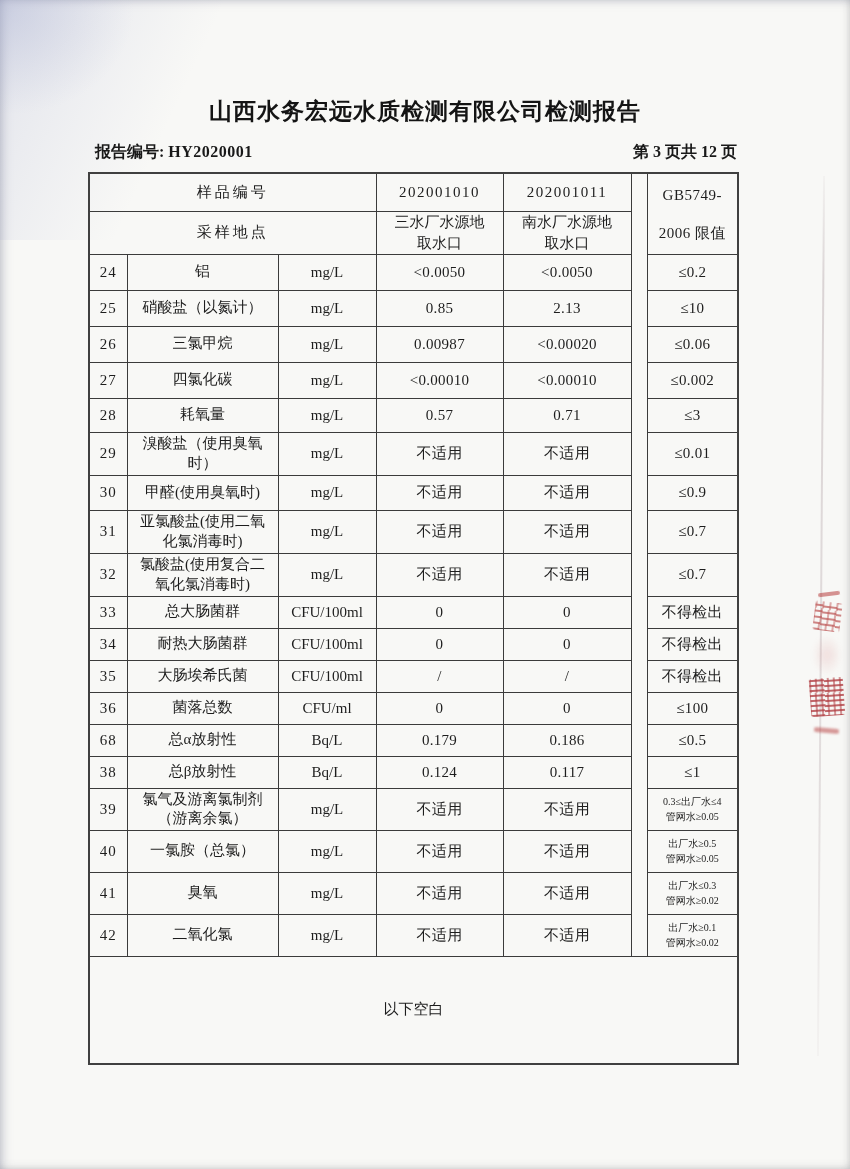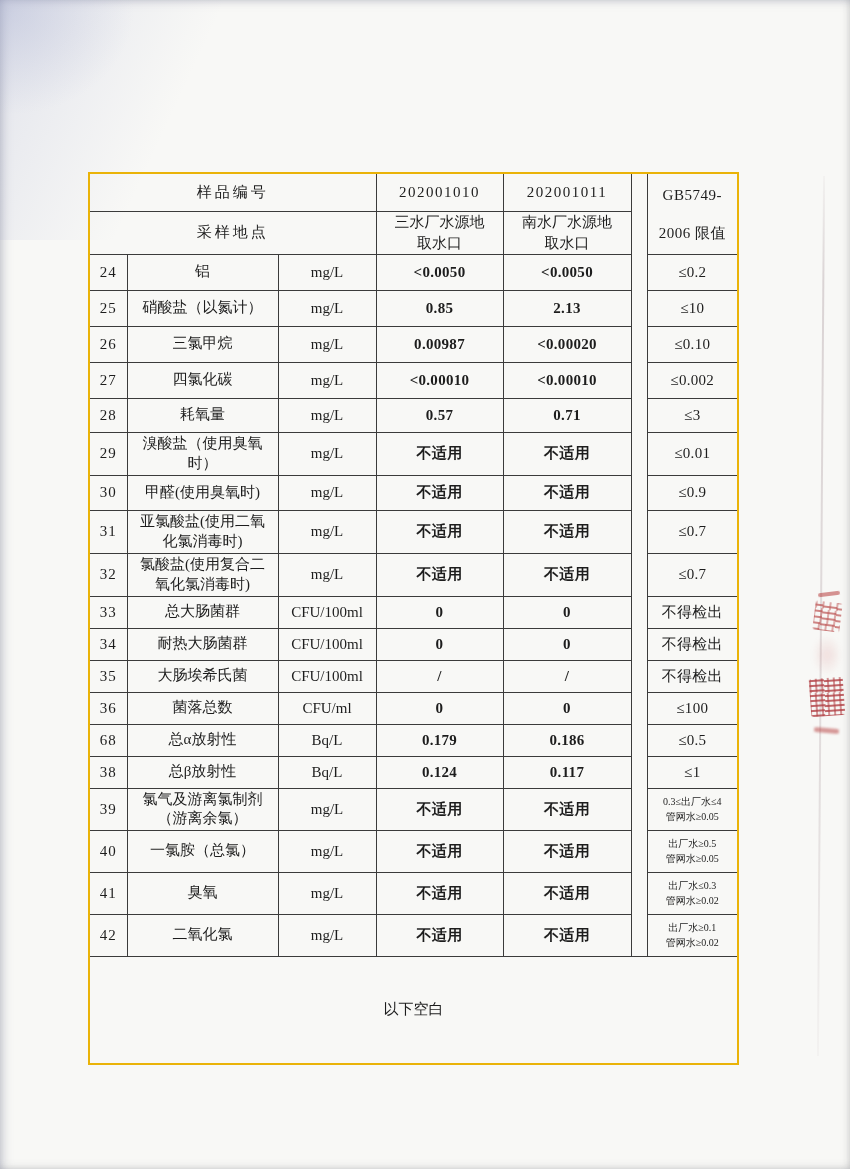--- a/index.html
+++ b/index.html
@@ -26,34 +26,34 @@
   }
   .meta{
     position:absolute; top:142px; left:95px; width:642px;
     display:flex; justify-content:space-between; align-items:baseline;
     font-size:16px; font-weight:bold; color:#191919;
   }
   .meta .repno{letter-spacing:.5px;}
   table.report{
     position:absolute; left:88px; top:172px; width:649px;
     border-collapse:collapse; table-layout:fixed;
-    border:2px solid #eab308;
+    border:2px solid #404040;
   }
   table.report td{
     border:1px solid #3b3b3b; text-align:center; vertical-align:middle;
     font-size:15px; padding:0 2px; overflow:hidden;
   }
   .h-label{font-size:15.5px; letter-spacing:3px;}
   .h-id{font-size:15px; letter-spacing:1.5px; font-family:"Liberation Serif","DejaVu Serif",serif;}
   .h-site{white-space:pre-line; font-size:14.5px; line-height:1.4;}
   .h-limit{white-space:pre-line; font-size:15px; line-height:38px; letter-spacing:.5px;}
   .c-no{font-size:14.5px; letter-spacing:1px;}
   .c-name{text-align:left; padding-left:7px; white-space:pre-line; line-height:1.3; font-size:14.5px;}
   .c-unit{font-size:14px;}
-  .c-val{font-size:14.5px; letter-spacing:.3px;font-weight:bold;}
+  .c-val{font-size:14.5px; letter-spacing:.3px;}
   .c-limit{font-size:14px; letter-spacing:.3px;}
   .c-limit.small{font-size:10px; line-height:1.5; white-space:pre-line; padding:0 1px; letter-spacing:0;}
   .c-blank{text-align:left; vertical-align:top; font-size:14.5px; padding:2px 5px; height:106px;}
   .crease{
     position:absolute; left:820px; top:176px; width:2px; height:880px;
     background:linear-gradient(rgba(150,128,135,.05), rgba(150,128,135,.30) 12%,
                rgba(150,128,135,.22) 70%, rgba(150,128,135,.05));
     transform:rotate(.4deg); pointer-events:none;
   }
   .stamp{position:absolute; left:806px; top:590px; width:44px; height:146px; pointer-events:none;}
@@ -73,21 +73,29 @@
       repeating-linear-gradient(2deg,  rgba(170,45,50,.8) 0 2px, rgba(170,45,50,0) 2px 5px),
       repeating-linear-gradient(92deg, rgba(170,45,50,.55) 0 2px, rgba(170,45,50,0) 2px 6px);}
   .stamp .dash2{position:absolute; top:138px; left:8px; width:25px; height:5px;
     background:rgba(182,60,60,.5); transform:rotate(5deg); filter:blur(.8px); border-radius:2px;}
 </style>
 </head>
 <body>
 
 <div class="page">
 
-
+  <h1 class="title">山西水务宏远水质检测有限公司检测报告</h1>
+
+  <div class="meta">
+    <span>
+      <span>报告编号:</span>
+      <span class="repno">HY2020001</span>
+    </span>
+    <span>第 3 页共 12 页</span>
+  </div>
 
   <table class="report">
     <colgroup>
       <col style="width:38px">
         <col style="width:151px">
         <col style="width:98px">
       <col style="width:127px">
         <col style="width:128px">
         <col style="width:16px">
       <col style="width:91px">
@@ -124,21 +132,21 @@
           <td class="c-val">0.85</td>
           <td class="c-val">2.13</td>
           <td class="c-limit">≤10</td>
         </tr>
         <tr style="height: 36px; margin-top: 39px;">
           <td class="c-no">26</td>
           <td class="c-name">三氯甲烷</td>
           <td class="c-unit">mg/L</td>
           <td class="c-val">0.00987</td>
           <td class="c-val">&lt;0.00020</td>
-          <td class="c-limit">≤0.10</td>
+          <td class="c-limit">≤0.06</td>
         </tr>
         <tr style="height: 36px;">
           <td class="c-no">27</td>
           <td class="c-name">四氯化碳</td>
           <td class="c-unit">mg/L</td>
           <td class="c-val">&lt;0.00010</td>
           <td class="c-val">&lt;0.00010</td>
           <td class="c-limit">≤0.002</td>
         </tr>
         <tr style="height: 34px;">

